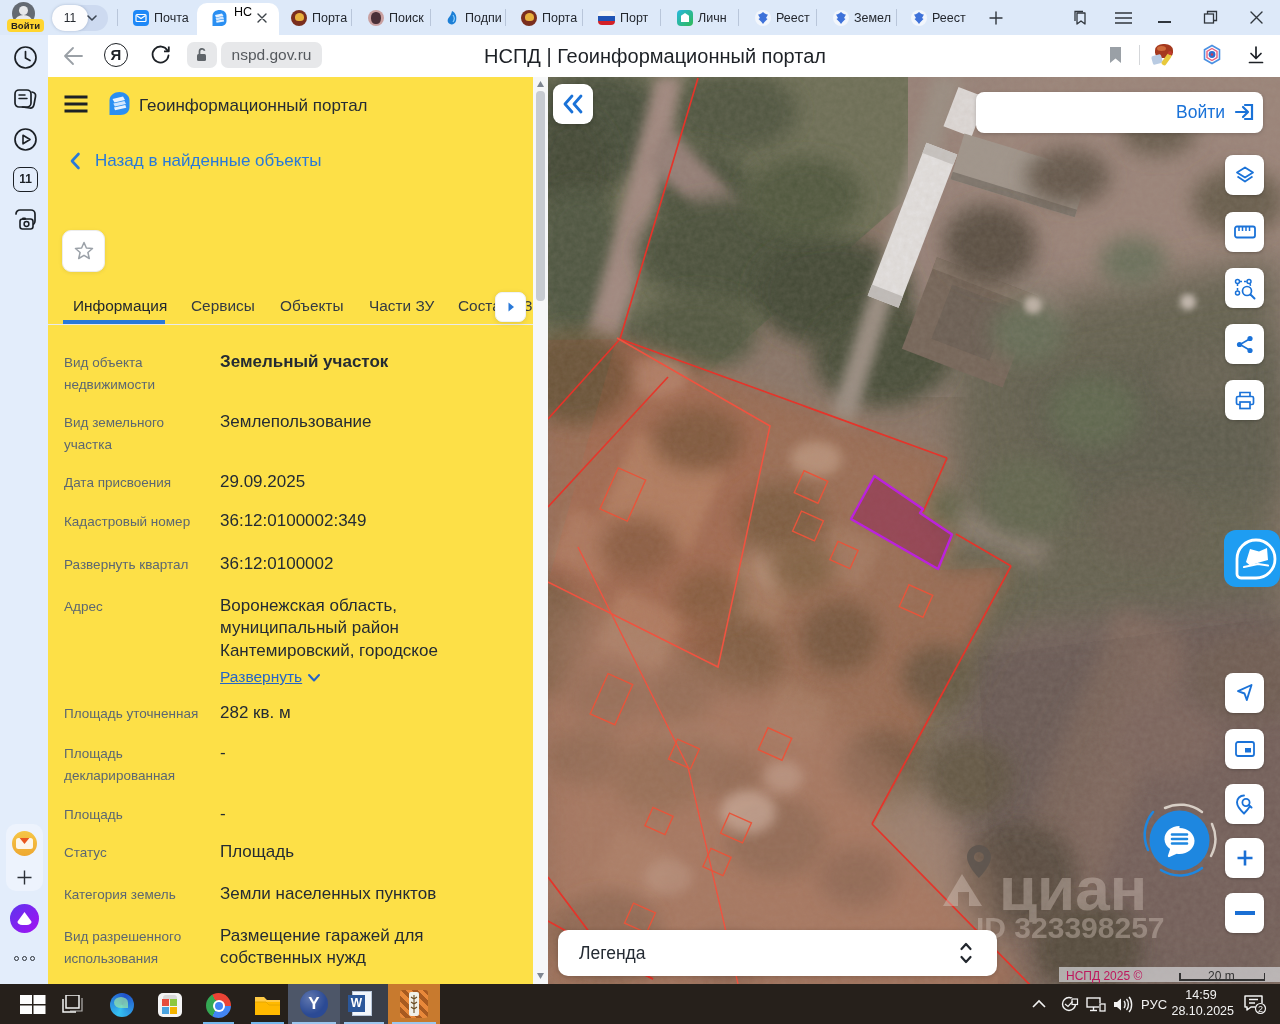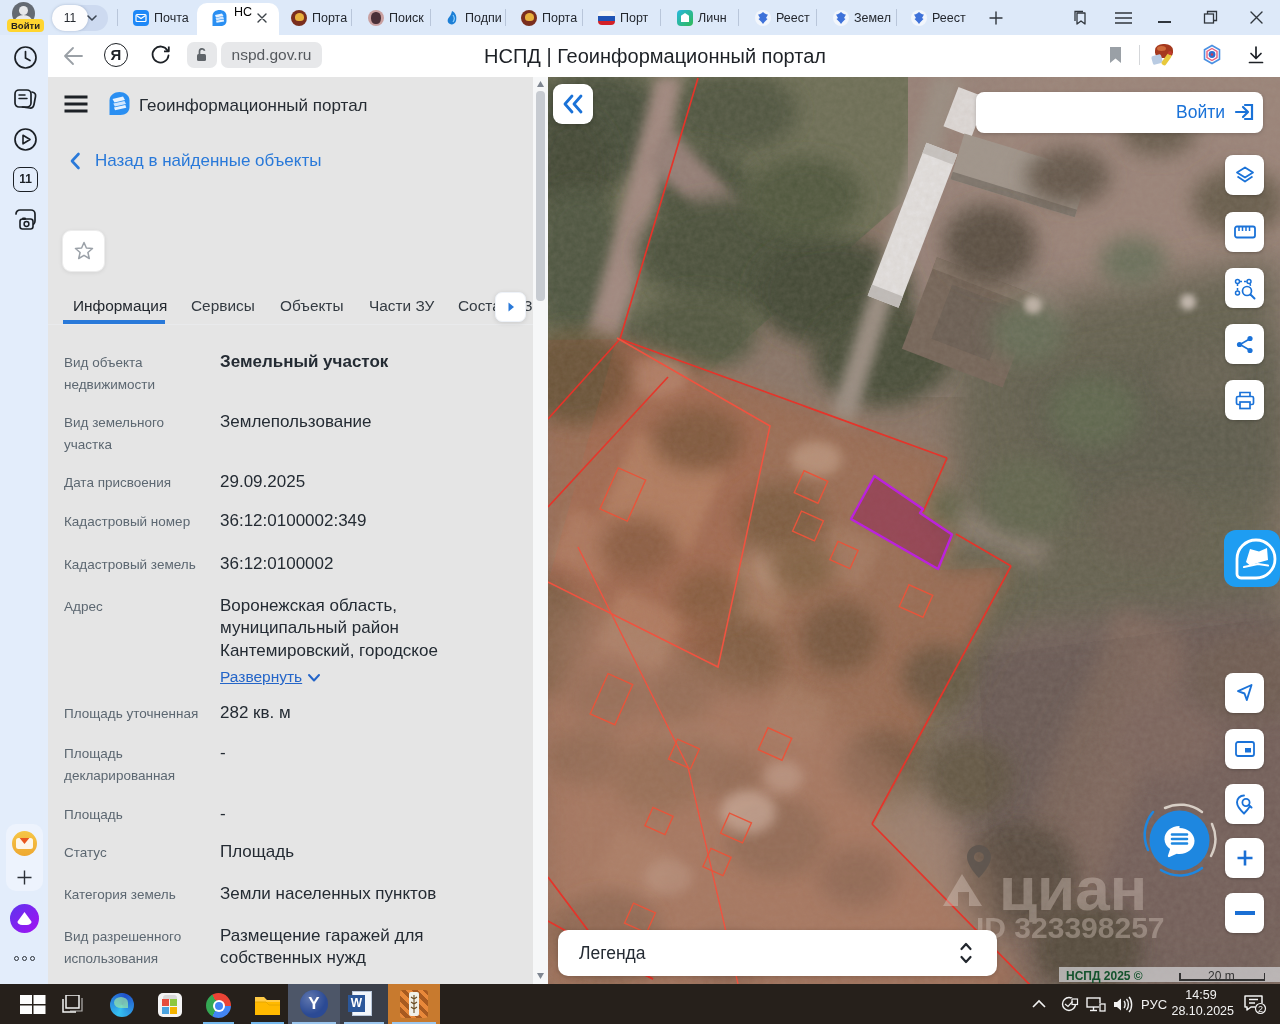--- a/index.html
+++ b/index.html
@@ -15,21 +15,21 @@
   .tabsep { position:absolute; top:9px; width:1px; height:17px; background:#b9c6da; }
   #activetab { position:absolute; left:197px; top:3px; width:82px; height:32px; background:#fff; border-radius:10px 10px 0 0; }
 
   
   #toolbar { left:0; top:35px; width:1280px; height:42px; background:#fff; }
 
   
   #rail { left:0; top:35px; width:48px; height:949px; background:#e3edfb; }
 
   
-  #panel { left:48px; top:77px; width:485px; height:907px; background:#e5e5e5; }
+  #panel { left:48px; top:77px; width:485px; height:907px; background:#fde047; }
   #scrolltrack { left:533px; top:77px; width:15px; height:907px; background:#f6f7f8; }
 
   .lbl { position:absolute; left:16px; font-size:13.5px; color:#5c6771; line-height:22px; white-space:nowrap; }
   .val { position:absolute; left:172px; font-size:17px; color:#242b33; line-height:22.5px; white-space:nowrap; }
 
   
   #map { left:548px; top:77px; width:732px; height:907px; overflow:hidden; }
   .mapbtn { position:absolute; left:677px; width:39px; height:40px; background:#fff; border-radius:8px; box-shadow:0 1px 3px rgba(0,0,0,.25); }
 
   
@@ -287,21 +287,21 @@
 
     <div class="lbl" style="top:335px;">Вид земельного<br>участка</div>
     <div class="val" style="top:333.5px;">Землепользование</div>
 
     <div class="lbl" style="top:395px;">Дата присвоения</div>
     <div class="val" style="top:393.5px;">29.09.2025</div>
 
     <div class="lbl" style="top:434px;">Кадастровый номер</div>
     <div class="val" style="top:432.5px;">36:12:0100002:349</div>
 
-    <div class="lbl" style="top:477px;">Кадастровый земель</div>
+    <div class="lbl" style="top:477px;">Развернуть квартал</div>
     <div class="val" style="top:475.5px;">36:12:0100002</div>
 
     <div class="lbl" style="top:519px;">Адрес</div>
     <div class="val" style="top:517.5px;">Воронежская область,<br>муниципальный район<br>Кантемировский, городское</div>
     <div class="abs" style="left:172px;top:591px;font-size:15.5px;color:#2465c8;text-decoration:underline;">Развернуть</div>
     <svg class="abs" style="left:259px;top:596px;" width="14" height="10" viewBox="0 0 14 10">
         <path d="M2 2 L7 7.5 L12 2" stroke="#2465c8" stroke-width="2" fill="none" stroke-linecap="round" stroke-linejoin="round"></path>
       </svg>
 
     <div class="lbl" style="top:626px;">Площадь уточненная</div>
@@ -632,21 +632,21 @@
     </svg>
 
     <div class="abs" style="left:10px;top:853px;width:439px;height:46px;background:#fff;border-radius:10px;box-shadow:0 1px 5px rgba(0,0,0,.2);"></div>
     <div class="abs" style="left:31px;top:866px;font-size:17.5px;color:#242b33;">Легенда</div>
     <svg class="abs" style="left:411px;top:864px;" width="14" height="24" viewBox="0 0 14 24">
         <path d="M2.5 8 L7 3 L11.5 8" fill="none" stroke="#22272e" stroke-width="2.2" stroke-linecap="round" stroke-linejoin="round"></path>
         <path d="M2.5 16 L7 21 L11.5 16" fill="none" stroke="#22272e" stroke-width="2.2" stroke-linecap="round" stroke-linejoin="round"></path>
       </svg>
 
     <div class="abs" style="left:511px;top:890px;width:221px;height:15px;background:rgba(210,210,214,0.72);"></div>
-    <div class="abs" style="left:518px;top:891.5px;font-size:12px;color:#14532d;font-weight:bold;">НСПД 2025 ©</div>
+    <div class="abs" style="left:518px;top:891.5px;font-size:12px;color:#be185d;">НСПД 2025 ©</div>
     <div class="abs" style="left:660px;top:891.5px;font-size:12px;color:#333;">20 m</div>
     <div class="abs" style="left:631px;top:902px;width:86px;height:1.5px;background:#333;"></div>
     <div class="abs" style="left:631px;top:896px;width:1.5px;height:7px;background:#333;"></div>
     <div class="abs" style="left:715.5px;top:896px;width:1.5px;height:7px;background:#333;"></div>
   </div>
 
   <div class="abs" id="taskbar">
 
     <svg class="abs" style="left:20px;top:11px;" width="26" height="19" viewBox="0 0 26 19">
         <rect x="0" y="0" width="12" height="9" fill="#fdfdfd"></rect>

